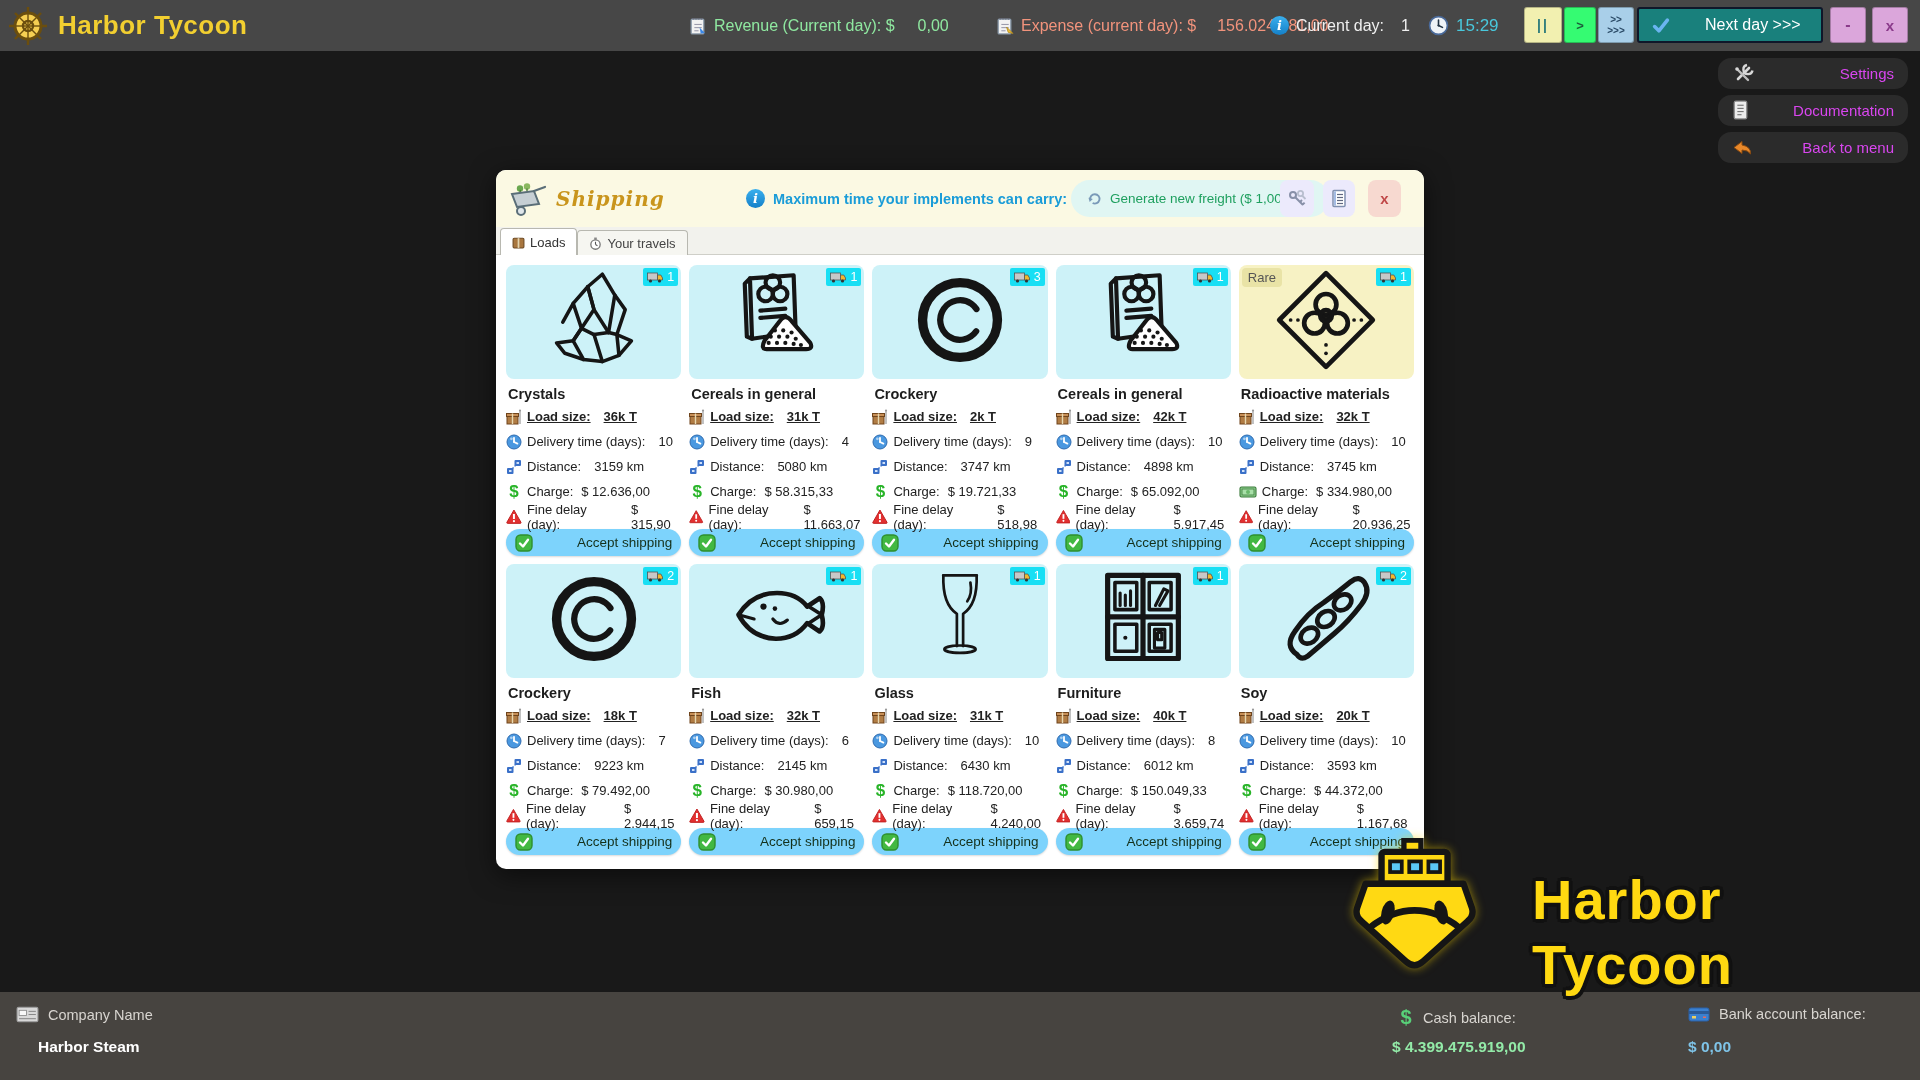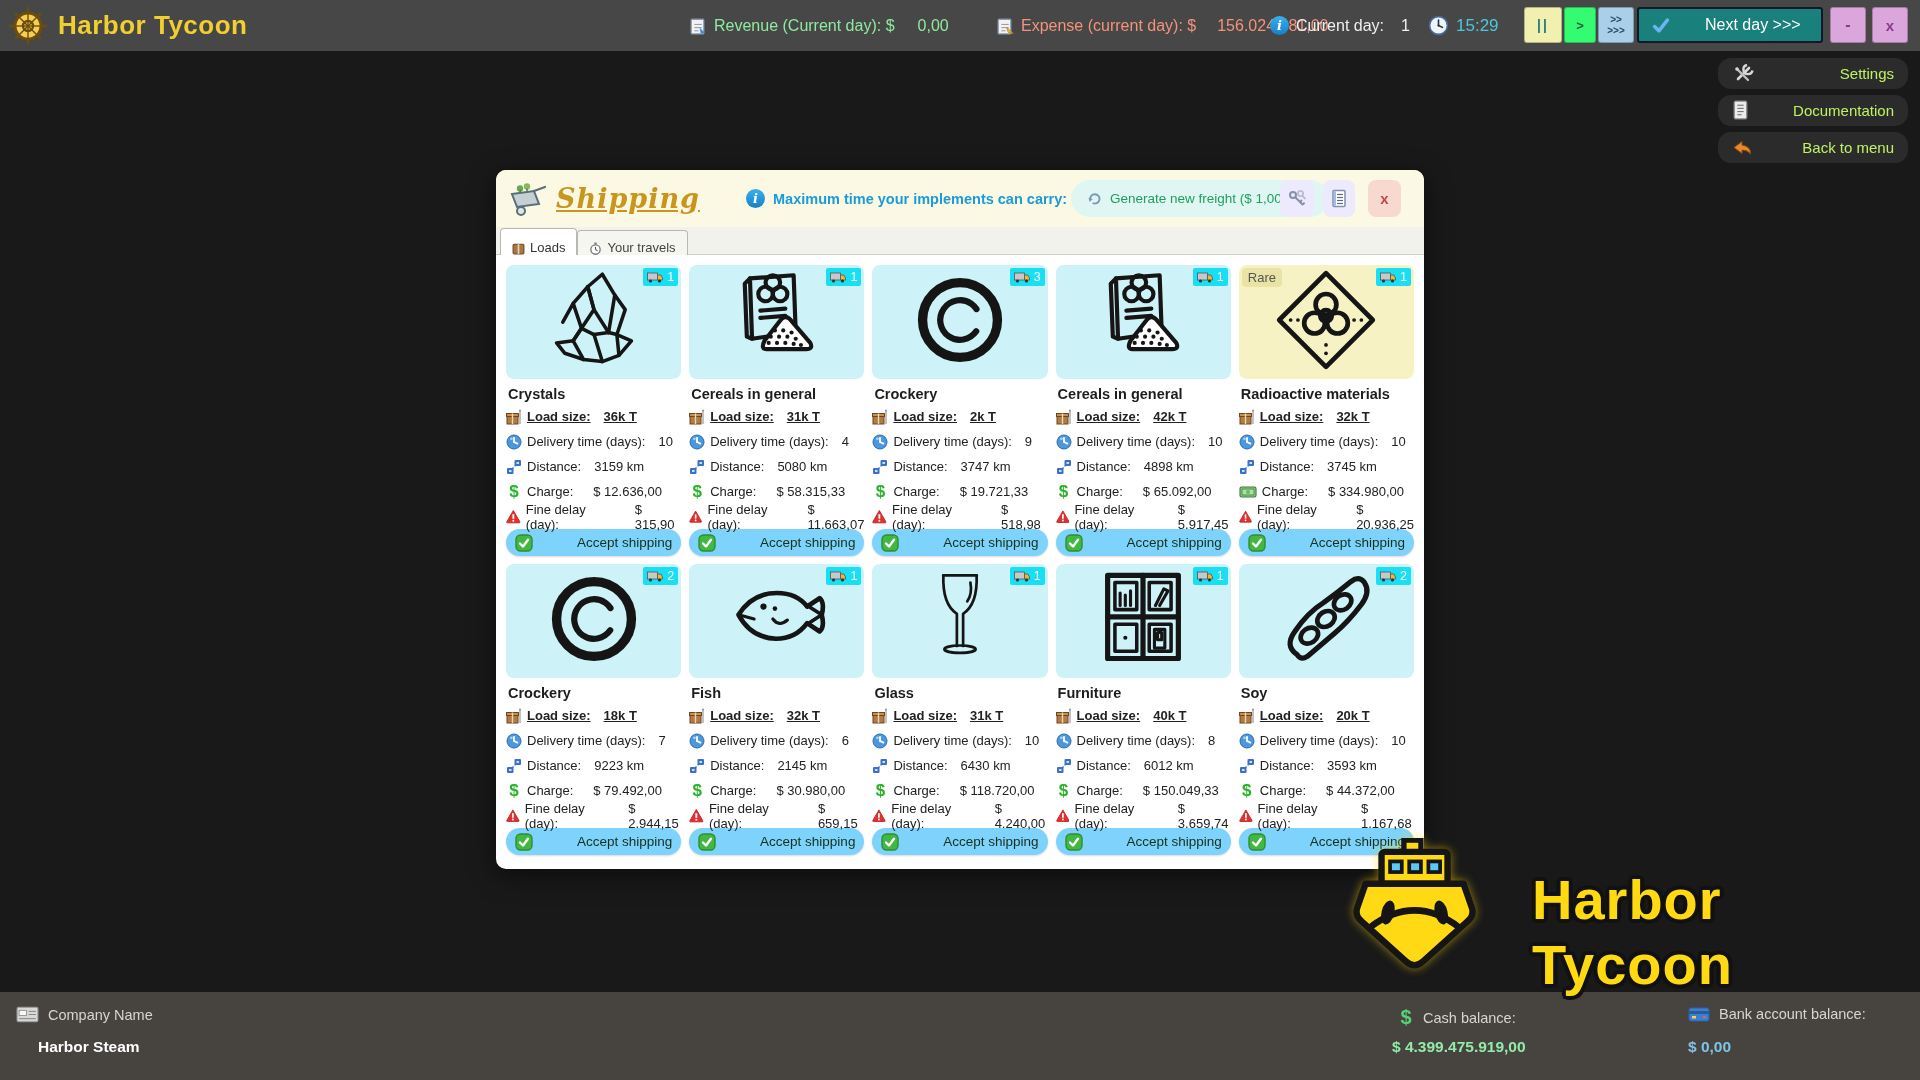--- a/index.html
+++ b/index.html
@@ -20,60 +20,60 @@
   .btn-pause { left:1524px; width:38px; background:#f2f0b0; color:#2a7a7a; font-size:14px; letter-spacing:2px; }
   .btn-play  { left:1564px; width:32px; background:#35fb72; color:#1c5c3a; font-size:13px; }
   .btn-ff    { left:1598px; width:36px; background:#a9cfe9; color:#2a4a66; flex-direction:column; font-size:10px; line-height:11px; }
   .btn-next  { left:1637px; width:186px; background:#19807c; border:2px solid #0f172a; color:#fff; font-weight:normal; font-size:16px; justify-content:flex-start; padding:0 12px; gap:34px; }
   .btn-min   { left:1830px; width:36px; background:#dba6db; color:#8a3a8a; font-size:16px; }
   .btn-close { left:1872px; width:36px; background:#dba6db; color:#8a3a8a; font-size:15px; }
 
   
   .side-btn { position:absolute; right:12px; width:190px; height:31px; background:#2b2b2b; border-radius:13px;
     display:flex; align-items:center; padding:0 14px; cursor:pointer; }
-  .side-btn span.lbl { margin-left:auto; color:#bef264; font-size:15px; }
+  .side-btn span.lbl { margin-left:auto; color:#d946ef; font-size:15px; }
 
   
   .dialog { position:absolute; left:496px; top:170px; width:928px; height:699px; background:#fff;
     border-radius:10px; box-shadow:0 6px 26px rgba(0,0,0,.55); z-index:5; }
   .dlg-header { position:relative; height:57px; background:#fbf9e3; border-radius:10px 10px 0 0;
     display:flex; align-items:center; padding-left:12px; }
-  .dlg-title { font-family:"DejaVu Serif",serif; font-style:italic; font-weight:bold; font-size:27px;
-    color:#c9951c; margin-left:8px; letter-spacing:1px;text-decoration:underline; }
+  .dlg-title { font-family:"DejaVu Serif",serif; font-style:italic; font-weight:bold; font-size:20px;
+    color:#c9951c; margin-left:8px; letter-spacing:1px; }
   .maxload { position:absolute; left:250px; top:0; height:57px; display:flex; align-items:center; gap:8px;
     color:#1a9cd8; font-size:14.5px; font-weight:bold; }
   .info-dot { width:19px; height:19px; border-radius:50%; background:linear-gradient(#3ab0ee,#1580c8);
     color:#fff; font-family:"DejaVu Serif",serif; font-style:italic; font-size:13px; font-weight:bold;
     display:inline-flex; align-items:center; justify-content:center; flex:0 0 auto; }
   .gen-pill { position:absolute; left:575px; top:10px; height:37px; border-radius:19px; background:#e0f6f3;
     display:flex; align-items:center; gap:8px; padding:0 16px; cursor:pointer; color:#1fa05f; font-size:13.5px; }
   .hdr-btn { position:absolute; top:10px; width:34px; height:37px; border-radius:8px; background:#eceafc;
     display:flex; align-items:center; justify-content:center; cursor:pointer; }
   .hdr-btn.close { background:#f7d9d0; color:#c04848; font-size:15px; font-weight:bold; }
 
   .tabbar { height:28px; background:#f2f2ed; border-bottom:1px solid #cfcfc8; display:flex; align-items:flex-end; padding-left:4px; }
-  .tab { display:flex; align-items:flex-end; gap:5px; padding:0 11px; height:27px; font-size:13px; color:#333;
+  .tab { display:flex; align-items:center; gap:5px; padding:0 11px; height:27px; font-size:13px; color:#333;
     background:#fff; border:1px solid #b8b8b0; border-bottom:none; border-radius:4px 4px 0 0; cursor:pointer; position:relative; top:1px; }
   .tab.inactive { background:#f6f6f1; height:25px; color:#444; top:1px; }
 
   .grid { display:grid; grid-template-columns:repeat(5,1fr); gap:8px; padding:10px; }
 
   .card { position:relative; }
   .card-img { position:relative; height:114px; background:#cdf2f8; border-radius:8px; display:flex;
     align-items:center; justify-content:center; }
   .card-img.rare { background:#f7f2c4; }
   .badge { position:absolute; top:3px; right:3px; height:18px; background:#18dff4; border-radius:2px;
     display:flex; align-items:center; gap:4px; padding:0 4px; }
   .badge .cnt { color:#fff; font-size:12.5px; }
   .rare-chip { position:absolute; top:3px; left:3px; background:#e9e3a6; color:#555; font-size:13px;
     padding:2px 6px; border-radius:4px; }
   .card-name { margin:7px 0 2px 2px; font-size:14.5px; font-weight:bold; color:#1d1d1d; }
   .stat { display:flex; align-items:center; gap:5px; height:25px; font-size:13px; color:#222; }
   .stat .sval { margin-left:8px; }
-  .stat.tight .sval { margin-left:15px; }
+  .stat.tight .sval { margin-left:3px; }
   .stat.boldrow { font-weight:bold;text-decoration:underline; }
   .dollar-ic { color:#28b428; font-weight:900; font-size:17px; width:16px; text-align:center; }
   .accept { width:100%; height:27px; border:none; border-radius:14px; background:#7dd3fc;
     display:flex; align-items:center; justify-content:space-between; padding:0 9px; cursor:pointer;
     font-family:inherit; font-size:13.5px; color:#14301a; box-shadow:0 1px 2px rgba(0,0,0,.15); }
 
   
   .footer { position:absolute; left:0; top:992px; width:1920px; height:88px; background:#474440; }
   .f-label { color:#d8d5d0; font-size:14.5px; display:flex; align-items:center; gap:9px; }
   .f-value { font-weight:bold; font-size:15.5px; }

